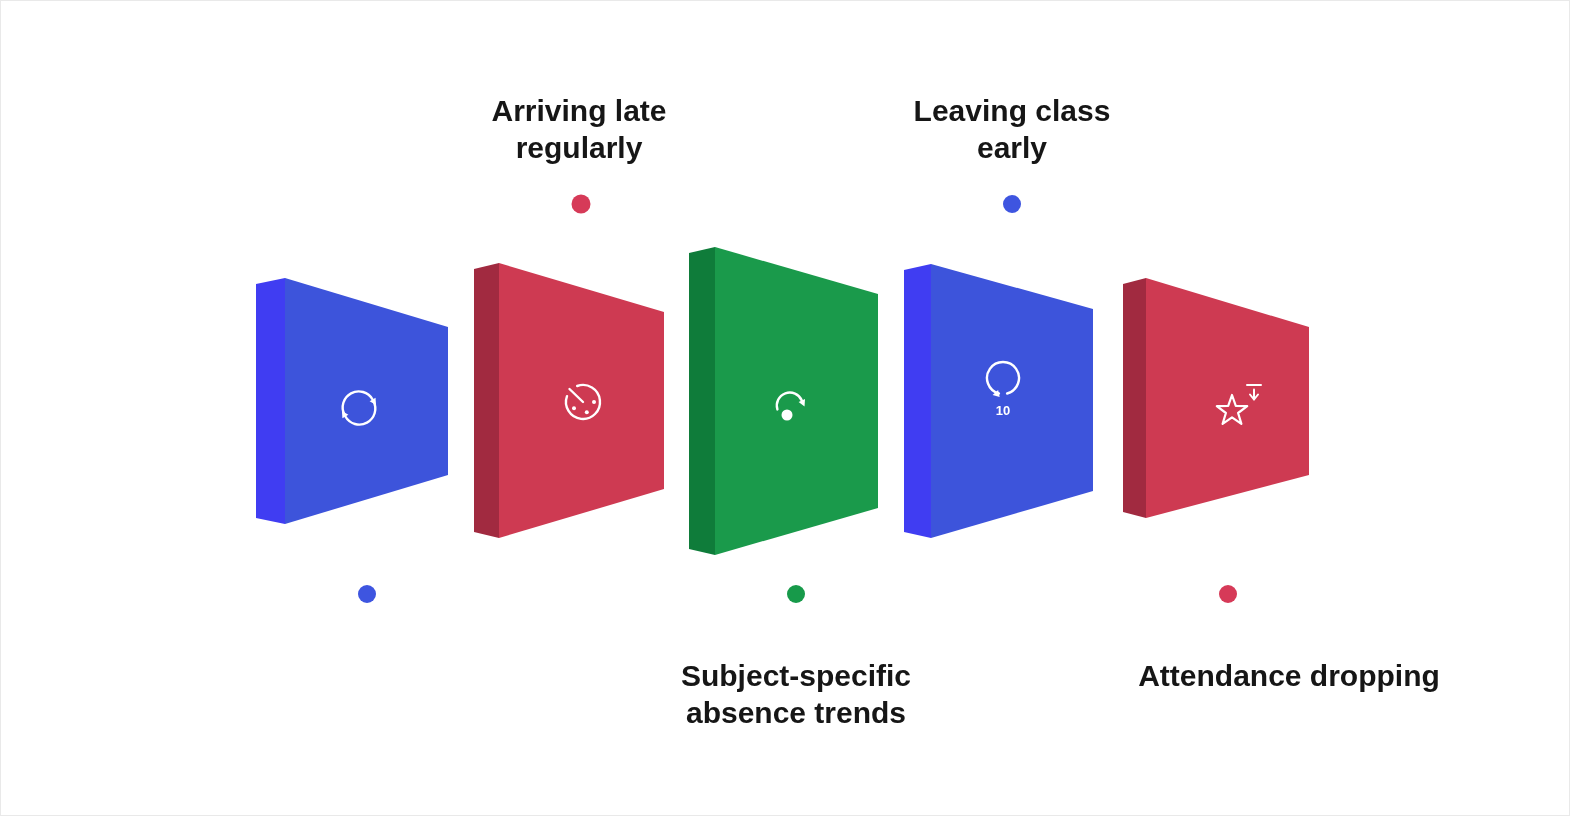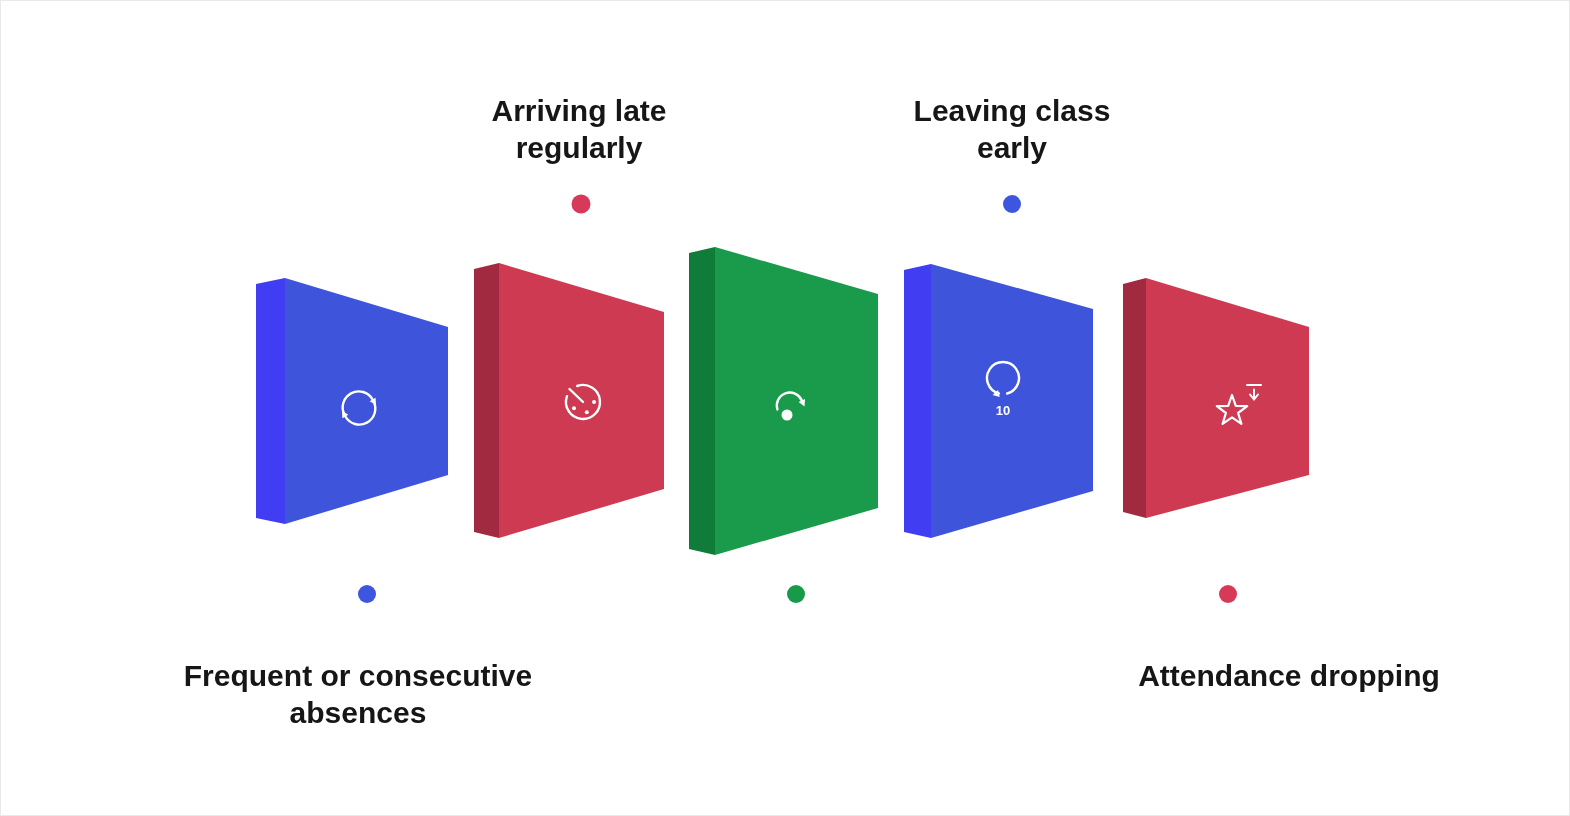--- a/index.html
+++ b/index.html
@@ -103,23 +103,21 @@
   </svg>
 
   <div class="label top" style="left:1011px">
     <div>Leaving class</div>
     <div>early</div>
   </div>
   <div class="label top" style="left:578px">
     <div>Arriving late</div>
     <div>regularly</div>
   </div>
-  <div class="label bottom" style="left:357px">
-    <div>Frequent or consecutive</div>
-    <div>absences</div>
-  </div>
   <div class="label bottom" style="left:795px">
+    <div>Subject-specific</div>
+    <div>absence trends</div>
   </div>
   <div class="label bottom" style="left:1288px">
     <div>Attendance dropping</div>
   </div>
 
 </div>
 
 </body></html>

